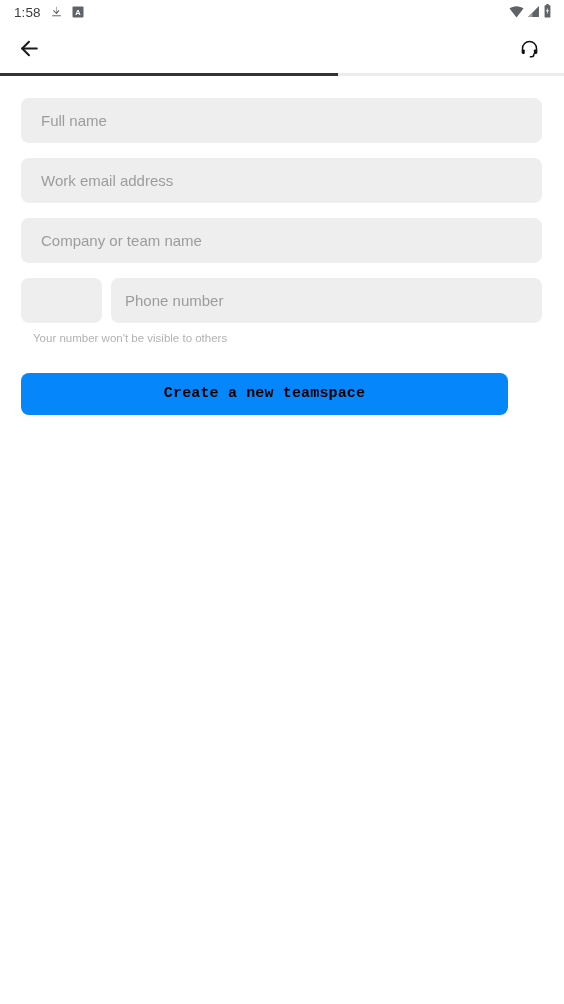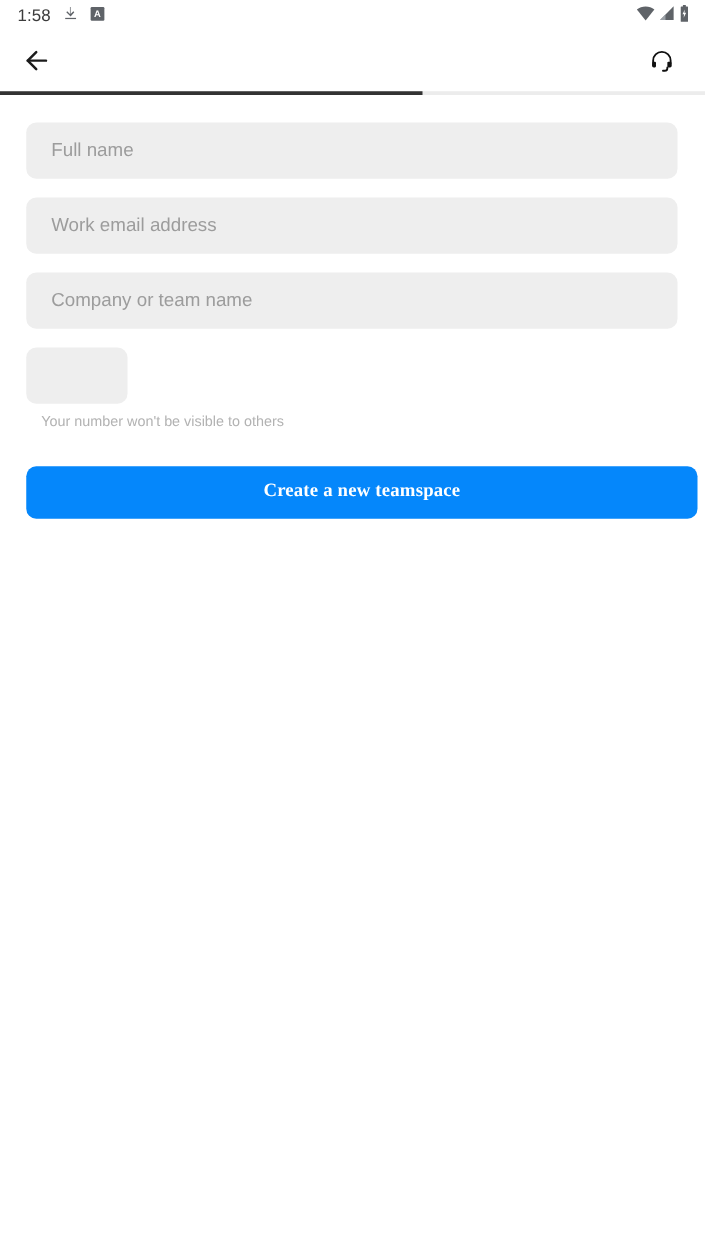--- a/index.html
+++ b/index.html
@@ -135,28 +135,28 @@
 
   .helper-text {
     font-size:11.5px;
     color:#b2b2b2;
     margin-top:9px;
     margin-left:12px;
     line-height:1.2;
   }
 
   .cta {
-    width:537px;
+    width:487px;
     height:42px;
     margin-top:27px;
     background:#0587fb;
-    color:#ffffff;
-    border:none;
-    border-radius:8px;
-    font-family:Liberation Serif, serif;
+    color:#000000;
+    border:none;
+    border-radius:8px;
+    font-family:Liberation Mono, monospace;
     font-size:15px;
     font-weight:bold;
     letter-spacing:.15px;
     cursor:pointer;
     display:flex;
     align-items:center;
     justify-content:center;
   }
 
   .page-body { flex:1; background:#ffffff; }
@@ -237,20 +237,21 @@
   <div class="form">
 
     <input class="field" type="text" placeholder="Full name" style="">
 
     <input class="field" type="text" placeholder="Work email address" style="">
 
     <input class="field" type="text" placeholder="Company or team name" style="">
 
     <div class="phone-row">
       <input class="country-field" type="text" placeholder="" style="">
+      <input class="phone-field" type="text" placeholder="Phone number" style="">
     </div>
 
     <div class="helper-text">Your number won't be visible to others</div>
 
     <button class="cta" style="background: rgb(5, 135, 251);">Create a new teamspace</button>
   </div>
 
   <div class="page-body"></div>
 </div>
 

